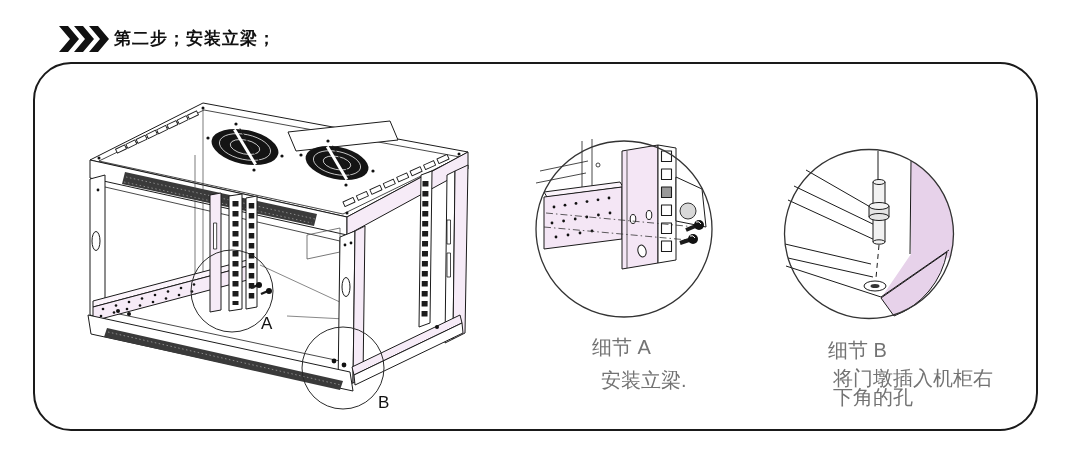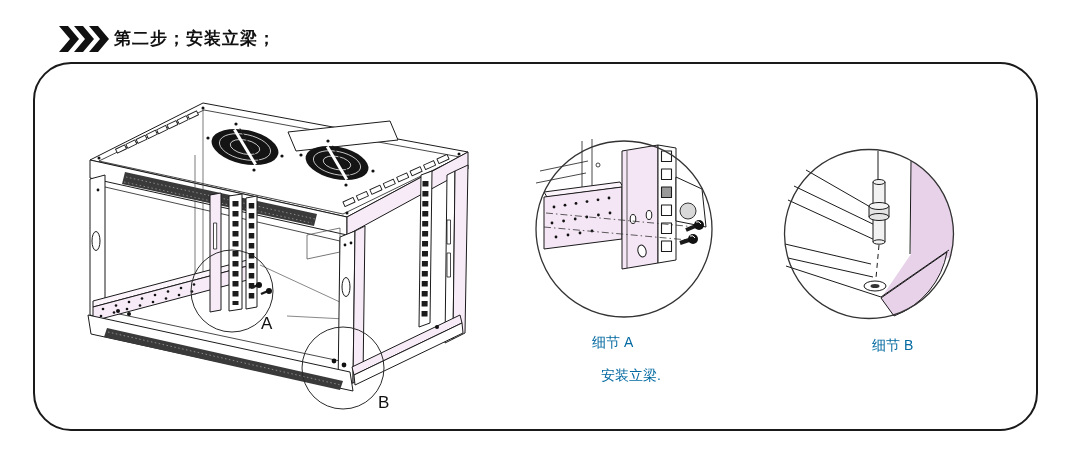--- a/index.html
+++ b/index.html
@@ -7,24 +7,24 @@
         font-family:"Liberation Sans", sans-serif;color:#111;}
   .step-header{position:absolute;left:59px;top:24px;height:30px;display:flex;align-items:center;}
   .step-arrows{width:50px;height:26px;display:block;}
   .step-title{position:absolute;left:114px;top:27px;font-size:17px;font-weight:bold;
               letter-spacing:1px;white-space:nowrap;}
   .figure-panel{position:absolute;left:33px;top:62px;width:1005px;height:369px;
                 border:2px solid #1a1a1a;border-radius:38px;box-sizing:border-box;background:#fff;}
   .cab-svg{position:absolute;left:55px;top:95px;}
   .detail-a-svg{position:absolute;left:530px;top:135px;}
   .detail-b-svg{position:absolute;left:781px;top:146px;}
-  .cap{position:absolute;font-size:14px;color:#0369a1;white-space:nowrap;}
+  .cap{position:absolute;font-size:20px;color:#737373;white-space:nowrap;}
   .cap-a-title{left:592px;top:334px;}
   .cap-a-desc{left:591px;top:367px;margin-left:10px;}
-  .cap-b-title{left:872px;top:337px;}
+  .cap-b-title{left:828px;top:337px;}
   .cap-b-desc{left:833px;top:369px;line-height:19px;}
   svg text{font-family:"Liberation Sans", sans-serif;}
 </style>
 </head>
 <body>
 
 <div class="page">
 
   <div class="step-header">
     <svg class="step-arrows" viewBox="0 0 50 26">
@@ -295,14 +295,18 @@
         <ellipse cx="94" cy="140" rx="4.5" ry="2" fill="#333" stroke="none"></ellipse>
       </g>
 
       <circle cx="88" cy="88" r="84.5" stroke="#333" stroke-width="1.3"></circle>
     </g>
   </svg>
 
   <div class="cap cap-a-title">细节 A</div>
   <div class="cap cap-a-desc">安装立梁.</div>
   <div class="cap cap-b-title">细节 B</div>
+  <div class="cap cap-b-desc">
+    <div>将门墩插入机柜右</div>
+    <div>下角的孔</div>
+  </div>
 
 </div>
 
 </body></html>

